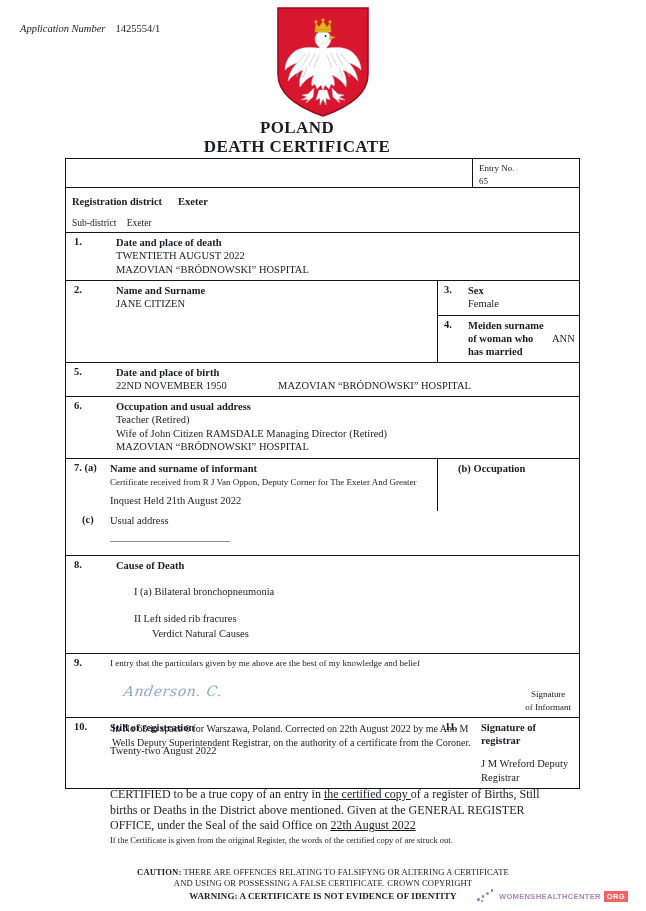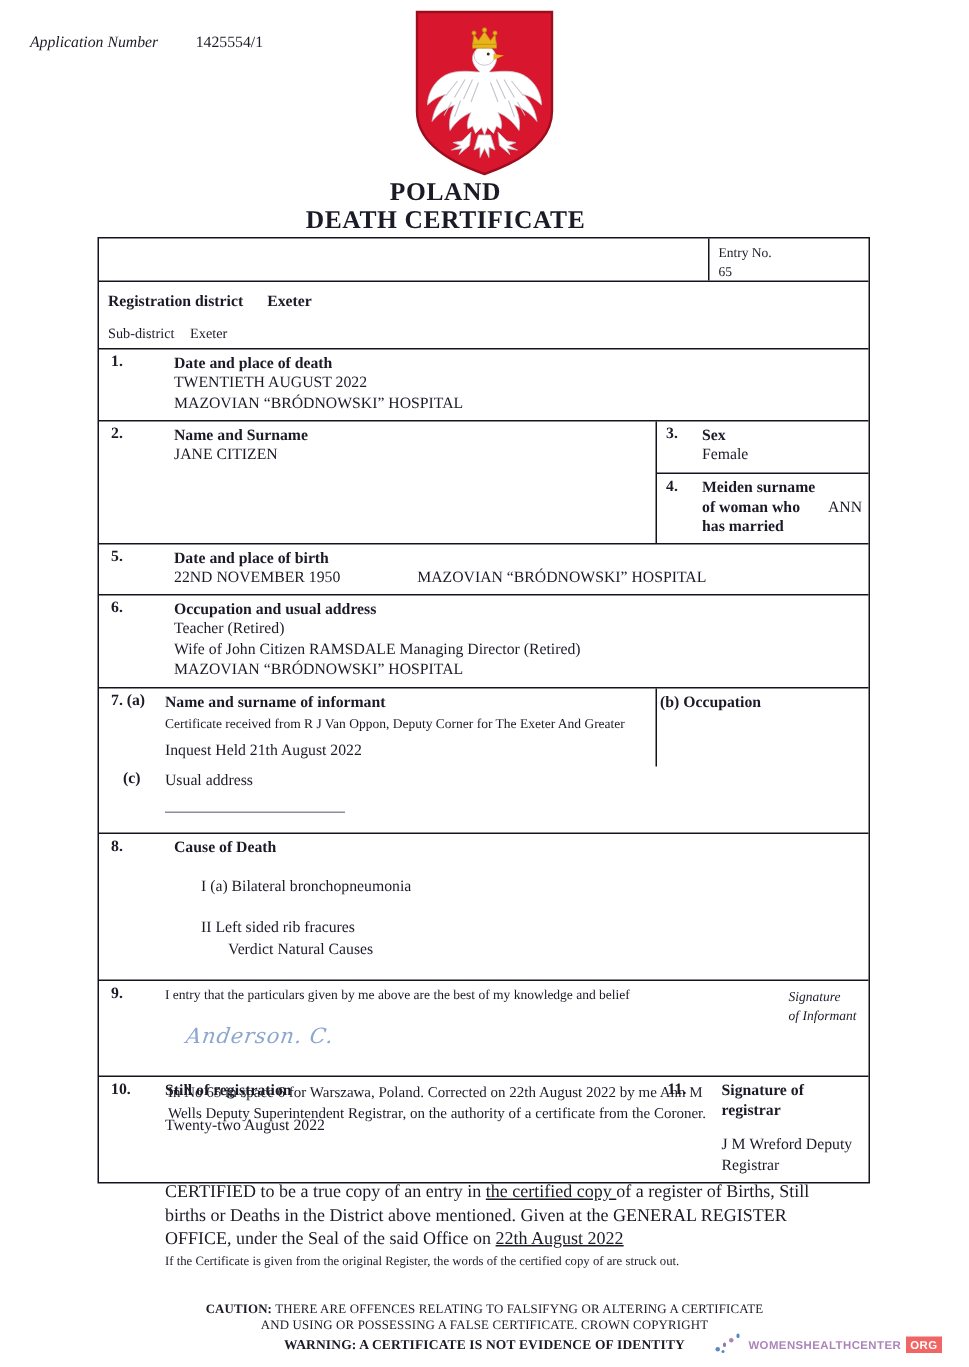--- a/index.html
+++ b/index.html
@@ -21,21 +21,21 @@
     position: absolute;
     left: 20px;
     top: 23px;
     font-size: 10.5px;
     white-space: nowrap;
   }
   .app-number .lbl {
     font-style: italic;
   }
   .app-number .val {
-    margin-left: 25px;
+    margin-left: 10px;
   }
 
   .crest-wrap {
     position: absolute;
     left: 0;
     top: 6px;
     width: 646px;
     text-align: center;
   }
   .crest {
@@ -150,46 +150,45 @@
   .r5 .body { flex: 1 1 auto; }
   .r5 .inline-gap { display: inline-block; width: 46px; }
 
   
   .r6 .body { flex: 1 1 auto; }
 
   
   .r7head { display: flex; }
   .r7head .num { width: 44px; flex: 0 0 44px; }
   .r7head .a { flex: 0 0 327px; width: 327px; }
-  .r7head .b { flex: 1 1 auto; border-left: 1.4px solid #14141e; padding-left: 2px;}
+  .r7head .b { flex: 1 1 auto; border-left: 1.4px solid #14141e; padding-left: 20px;}
   .r7c { display: flex; min-height: 44px; }
   .r7c .num { width: 44px; flex: 0 0 44px; padding-left: 16px; }
   .addr-line {
     display: block;
     width: 120px;
     border-bottom: 1px solid #8d8d99;
     margin-top: 13px;
   }
 
   
   .r8 .body { flex: 1 1 auto; padding-bottom: 12px; }
   .cod-line { margin-top: 13px; font-size: 10.5px; line-height: 14px; }
   .cod-line.indent2 { padding-left: 18px; margin-top: 1px; }
 
   
   .r9 { min-height: 64px; }
   .r9 .body { flex: 1 1 auto; position: relative; }
   .r9 .sig-label {
     position: absolute;
     right: 8px;
-    top: 4px;
-    text-align: left;
+    top: 34px;
+    text-align: center;
     font-size: 9px;
     line-height: 12.5px;
-    font-style: italic;
   }
   .signature {
     font-family: "DejaVu Serif", serif;
     font-style: italic;
     font-size: 14px;
     color: #8ba7cf;
     margin-top: 13px;
     margin-left: 14px;
     letter-spacing: .6px;
     transform: skewX(-8deg);

